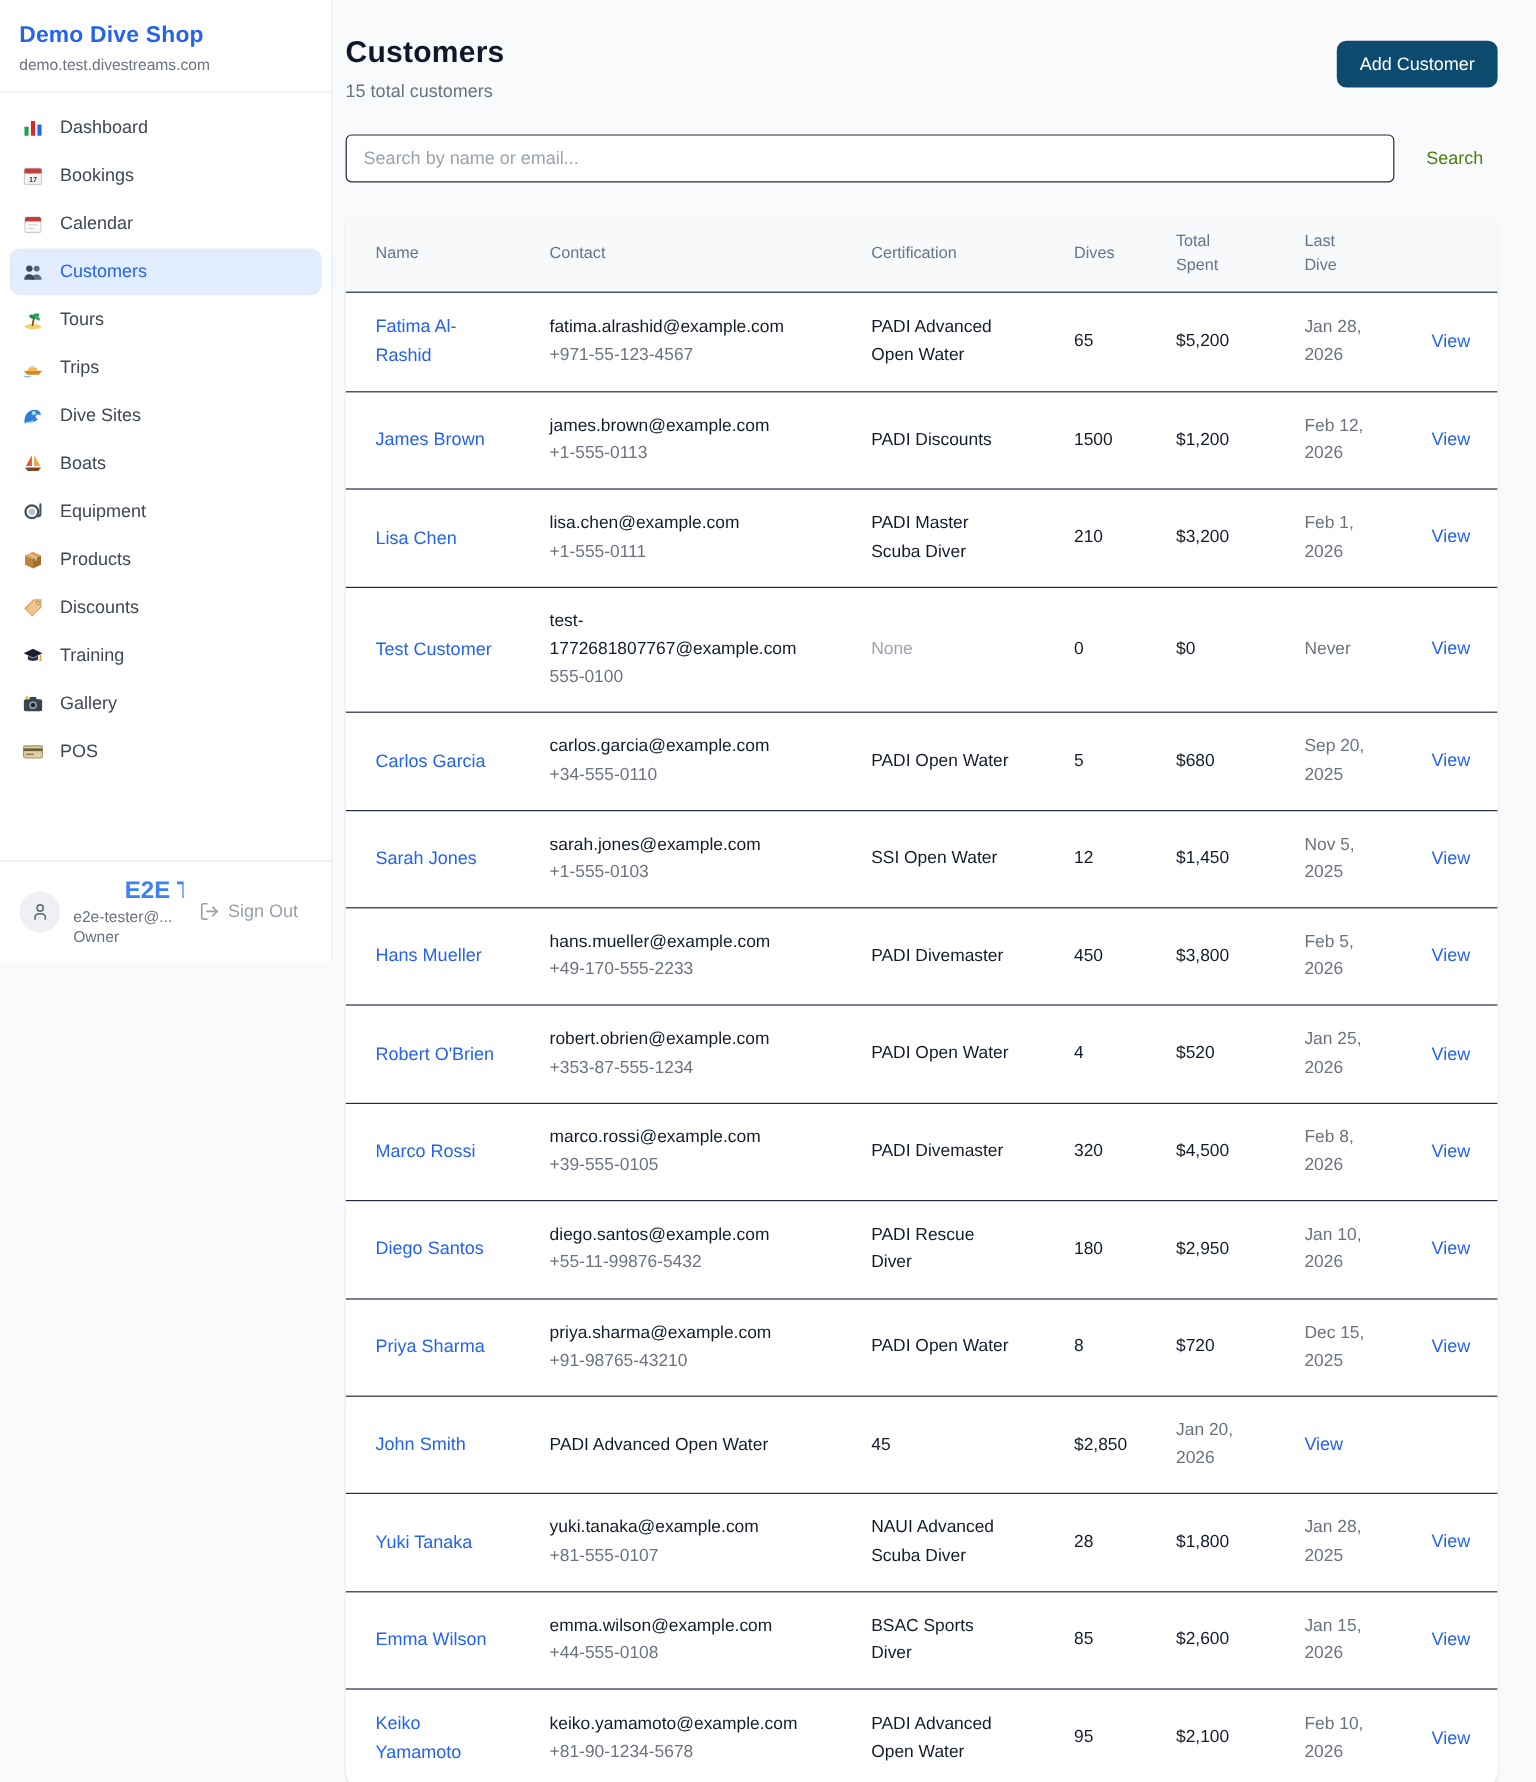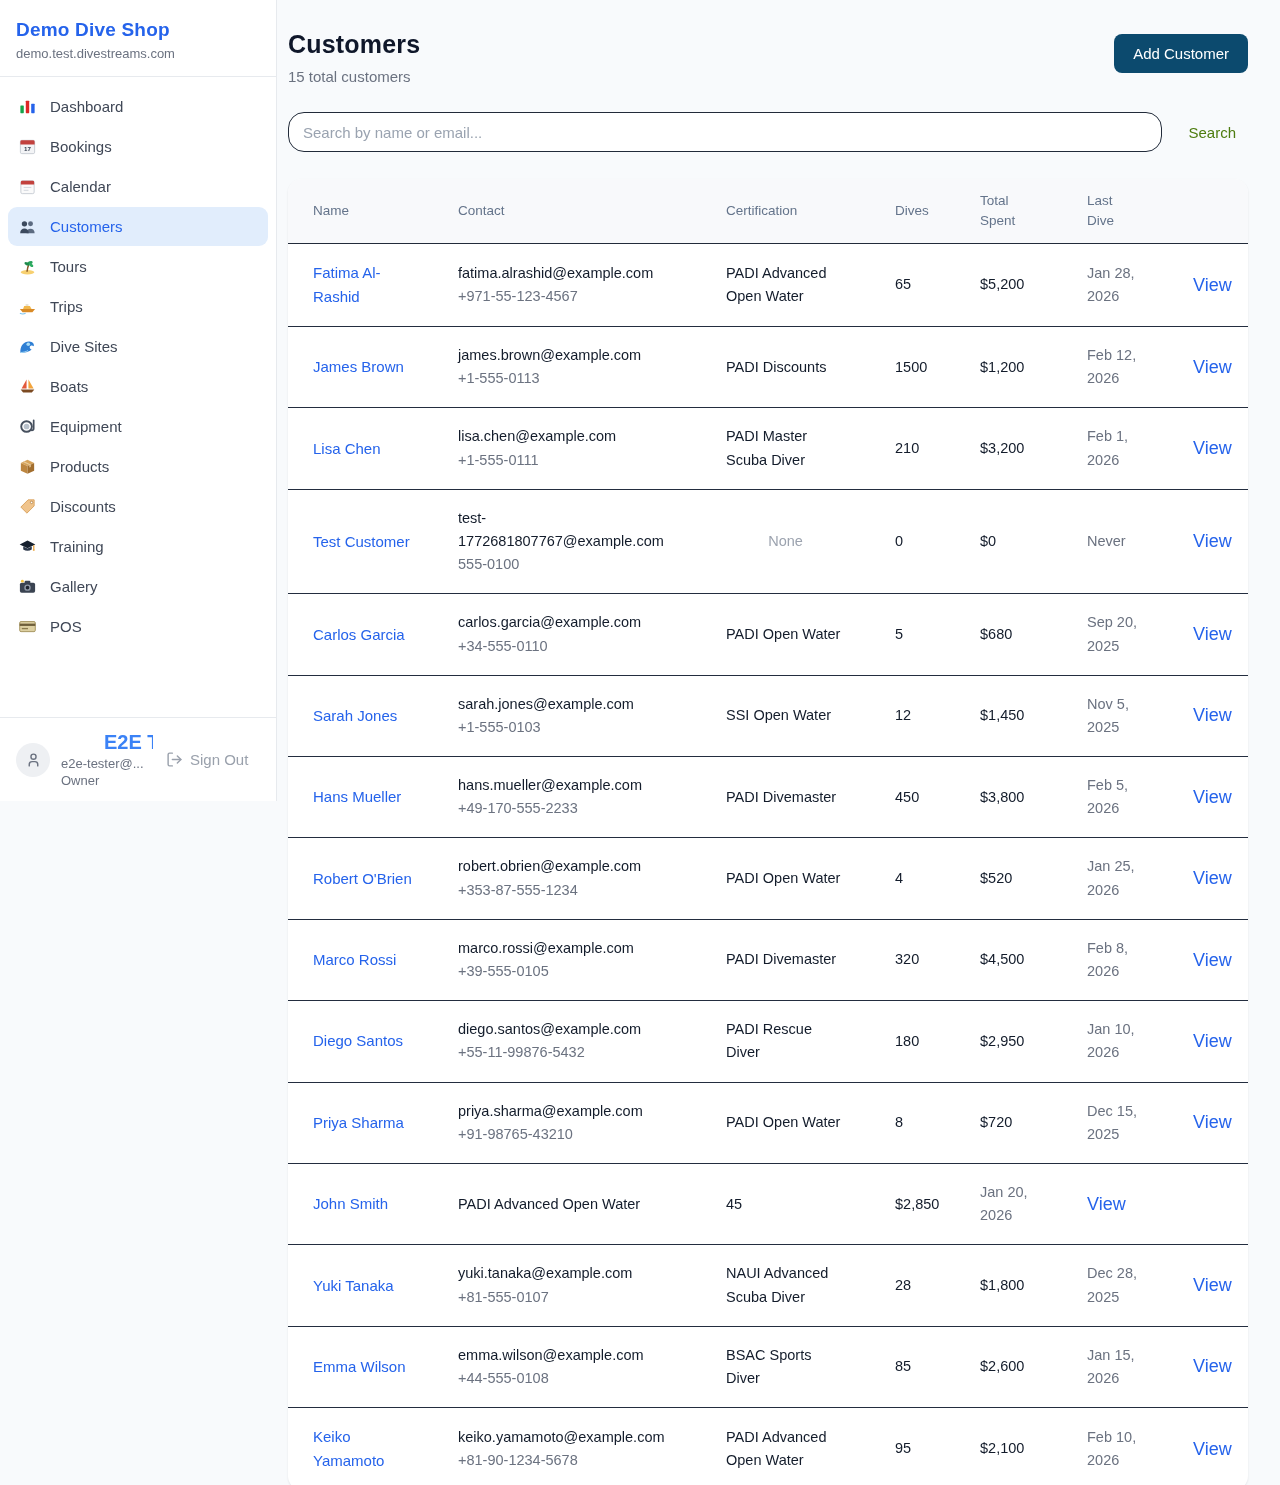--- a/index.html
+++ b/index.html
@@ -59,21 +59,21 @@
   .pg-sub { font-size: 15px; color: #6b7280; margin-top: 9px; }
   .btn-primary {
     background: #0c4a6e; color: #fff; border: none;
     font-family: inherit; font-size: 15px; font-weight: 500;
     padding: 11px 19px; border-radius: 8px; cursor: pointer;
     margin-top: 4px;
   }
   .search-row { display: flex; align-items: center; margin-top: 27px; }
   .search-input {
     flex: 1 1 auto; height: 40px;
-    border: 1.5px solid #222b3a; border-radius: 16px;
+    border: 1.5px solid #222b3a; border-radius: 5px;
     background: #fff; font-family: inherit; font-size: 15px;
     padding: 0 14px; color: #111827; outline: none;
   }
   .search-input::placeholder { color: #9aa3b0; }
   .search-btn {
     background: none; border: none; font-family: inherit;
     font-size: 15px; color: #4d7c0f; cursor: pointer;
     padding: 8px 12px; margin-left 12px; margin-left: 14px;
   }
   
@@ -95,25 +95,25 @@
     display: flex; align-items: center;
   }
   .trow { border-top: 1px solid #232d3f; }
   .trow:first-child { border-top: none; }
   .cell { padding: 17px 0; font-size: 14.5px; line-height: 1.6; }
   .cell.name { padding-right: 36px; color: #2563eb; font-weight: 500; font-size: 15px; text-decoration: none; cursor: pointer; }
   .cell.contact { padding-right: 60px; }
   .email { color: #131c2b; overflow-wrap: anywhere; }
   .phone { color: #6b7280; }
   .cell.cert { padding-right: 50px; color: #131c2b; }
-  .cell.cert.muted { color: #9ca3af; text-align: center; }
+  .cell.cert.muted { color: #9ca3af; }
   .cell.dives { color: #131c2b; }
   .cell.spent { color: #131c2b; }
   .cell.last { padding-right: 36px; color: #6b7280; }
-  .cell.view a { color: #2563eb; font-weight: 500; text-decoration: none; cursor: pointer; font-size: 18px; }
+  .cell.view a { color: #2563eb; font-weight: 500; text-decoration: none; cursor: pointer; font-size: 15px; }
 </style>
 </head>
 <body>
 
 <aside class="sidebar">
   <div class="sb-head">
     <div class="sb-title">Demo Dive Shop</div>
     <div class="sb-sub">demo.test.divestreams.com</div>
   </div>
   <nav class="sb-nav" id="sb-nav">
@@ -483,21 +483,21 @@
 
   <div class="trow grid-cols">
     <a class="cell name">Yuki Tanaka</a>
     <div class="cell contact">
       <div class="email">yuki.tanaka@example.com</div>
       <div class="phone">+81-555-0107</div>
     </div>
     <div class="cell cert">NAUI Advanced Scuba Diver</div>
     <div class="cell dives">28</div>
     <div class="cell spent">$1,800</div>
-    <div class="cell last">Dec 28, 2025</div>
+    <div class="cell last">Jan 28, 2025</div>
     <div class="cell view"><a>View</a></div>
   </div>
 
   <div class="trow grid-cols">
     <a class="cell name">Emma Wilson</a>
     <div class="cell contact">
       <div class="email">emma.wilson@example.com</div>
       <div class="phone">+44-555-0108</div>
     </div>
     <div class="cell cert">BSAC Sports Diver</div>

